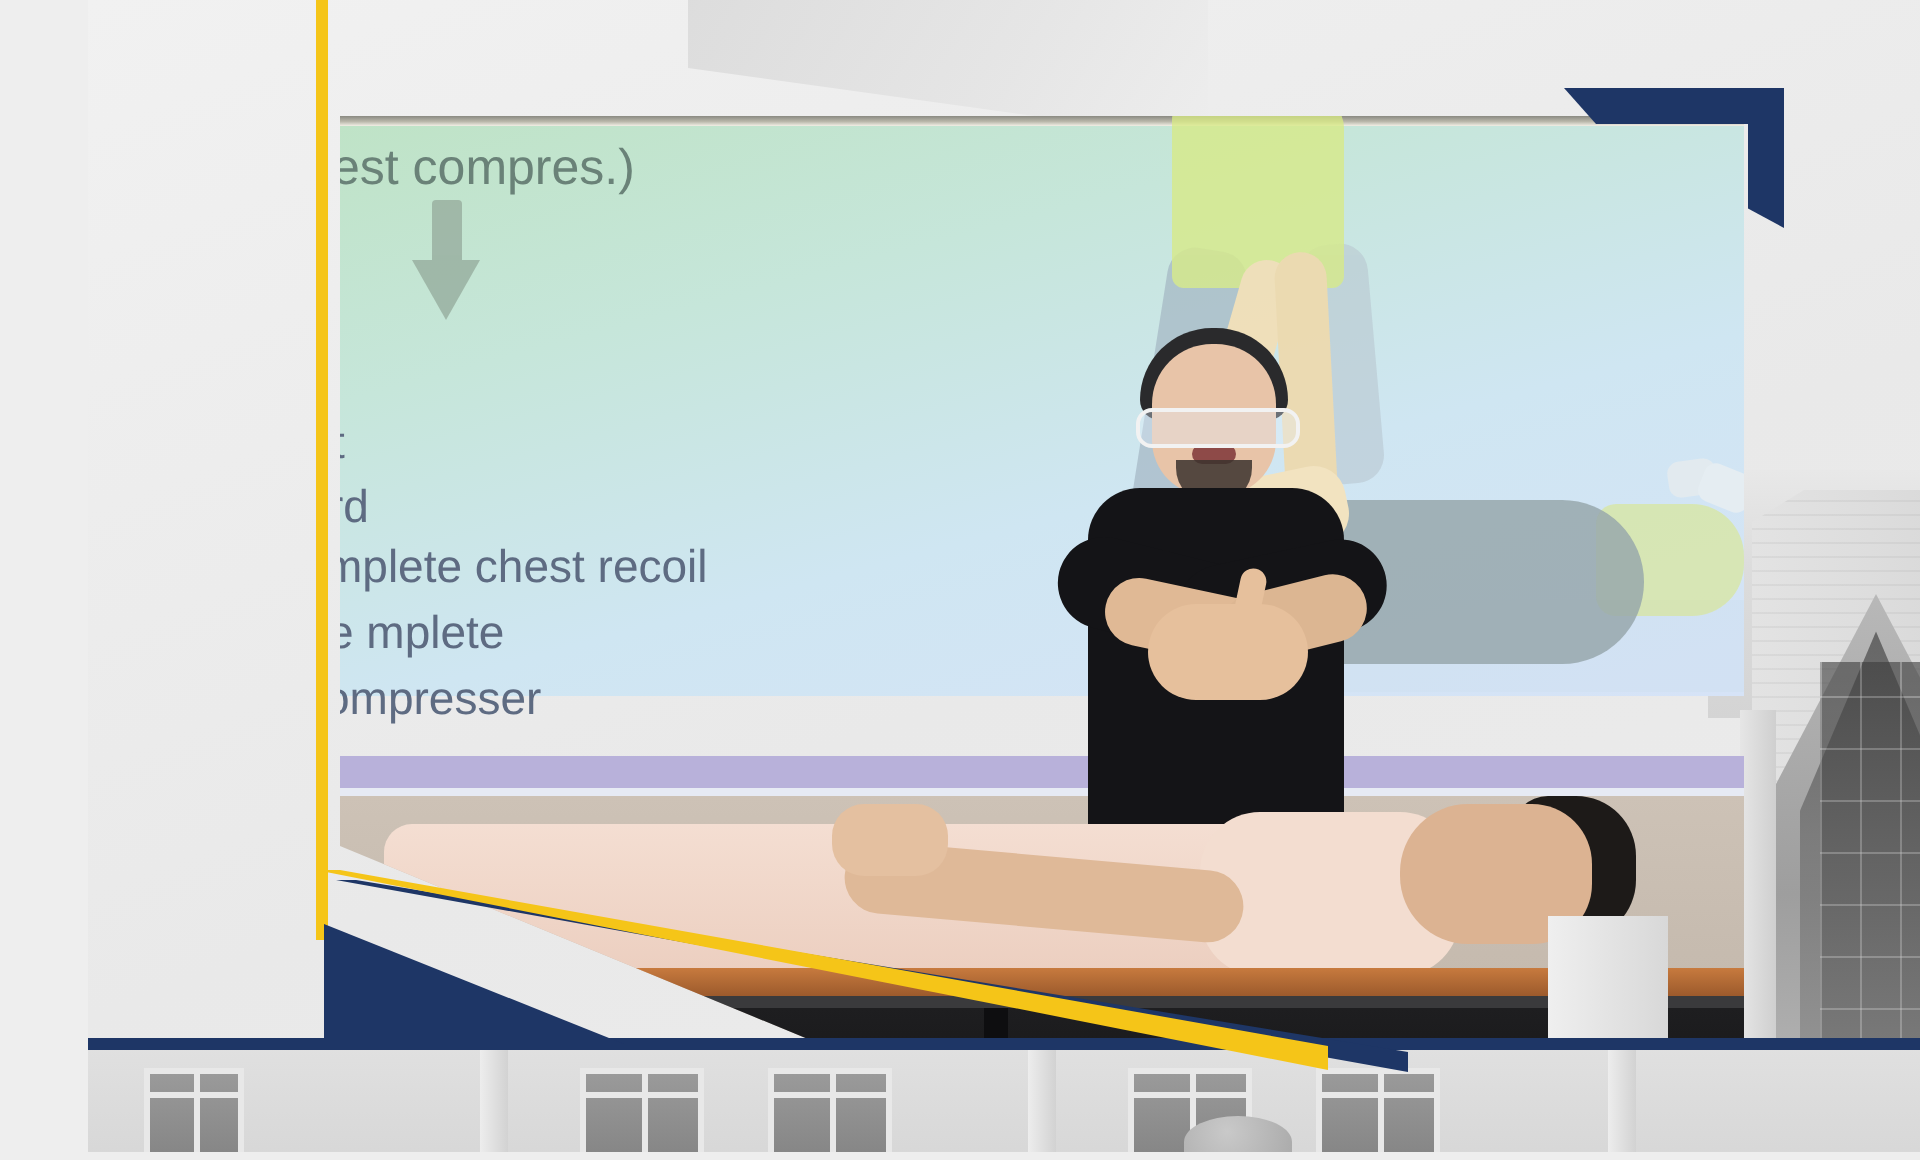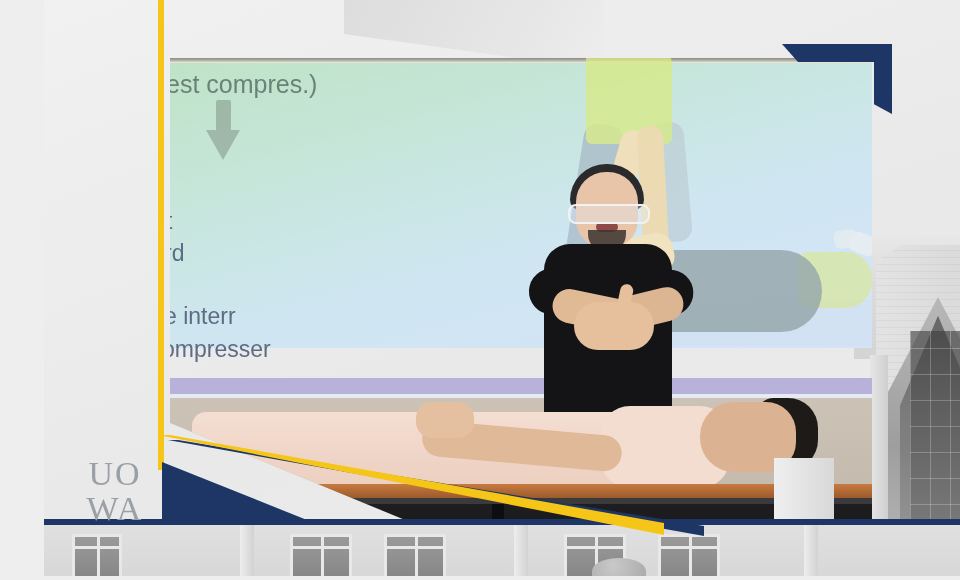--- a/index.html
+++ b/index.html
@@ -250,21 +250,22 @@
       <div class="victim-hair"></div>
       <div class="arm-a"></div>
       <div class="arm-b"></div>
       <div class="hands"></div>
     </div>
 
     <div class="slide-text">
       <div class="ln t-compres">est compres.)</div>
       <div class="ln t-a">t</div>
       <div class="ln t-b">rd</div>
-      <div class="ln t-d">e interr</div>
+      <div class="ln t-c">mplete chest recoil</div>
+      <div class="ln t-d">e mplete</div>
       <div class="ln t-e">ompresser</div>
       <div class="arrow-down">
         <div class="shaft"></div>
         <div class="head"></div>
       </div>
     </div>
 
     <div class="purple-band"></div>
     <div class="screen-edge"></div>
     <div class="wall"></div>
@@ -305,18 +306,14 @@
   <div class="yellow-vline"></div>
   <div class="diag-navy"></div>
   <div class="diag-yellow"></div>
   <div class="tri-navy"></div>
 
   <div class="corner-bracket">
     <div class="top-bar"></div>
     <div class="side-bar"></div>
   </div>
 
-  <div class="logo">
-    <div class="logo-row r1">UO</div>
-    <div class="logo-row r2">WA</div>
-  </div>
 
 </div>
 
 </body></html>

